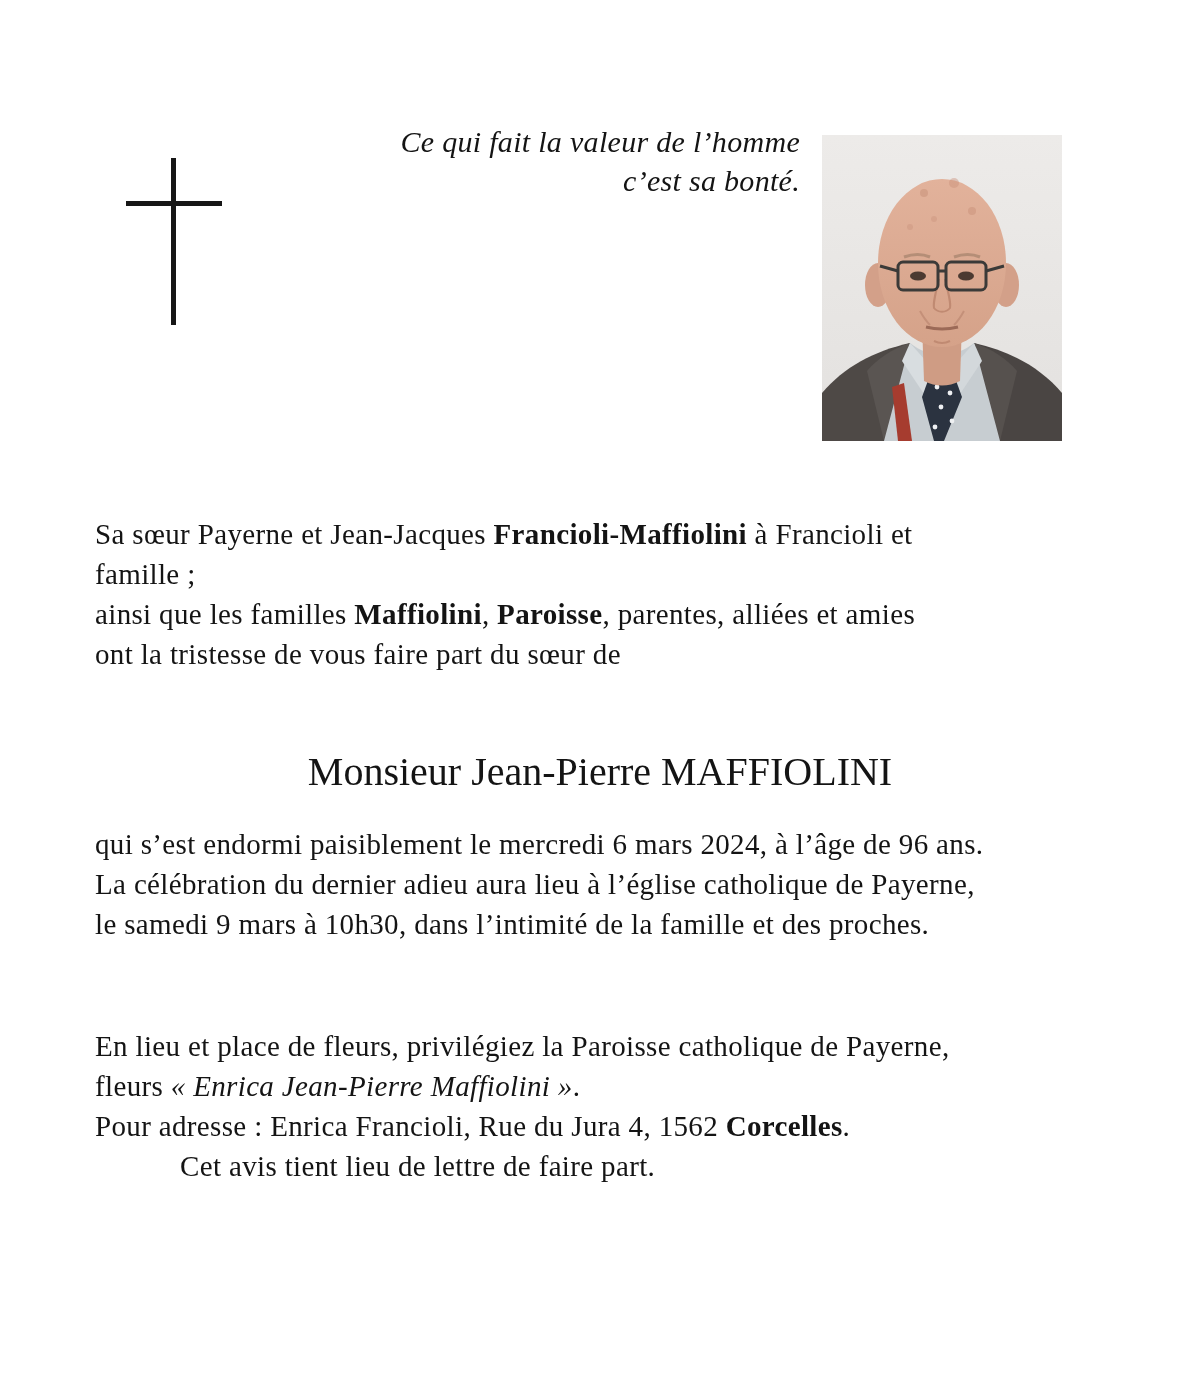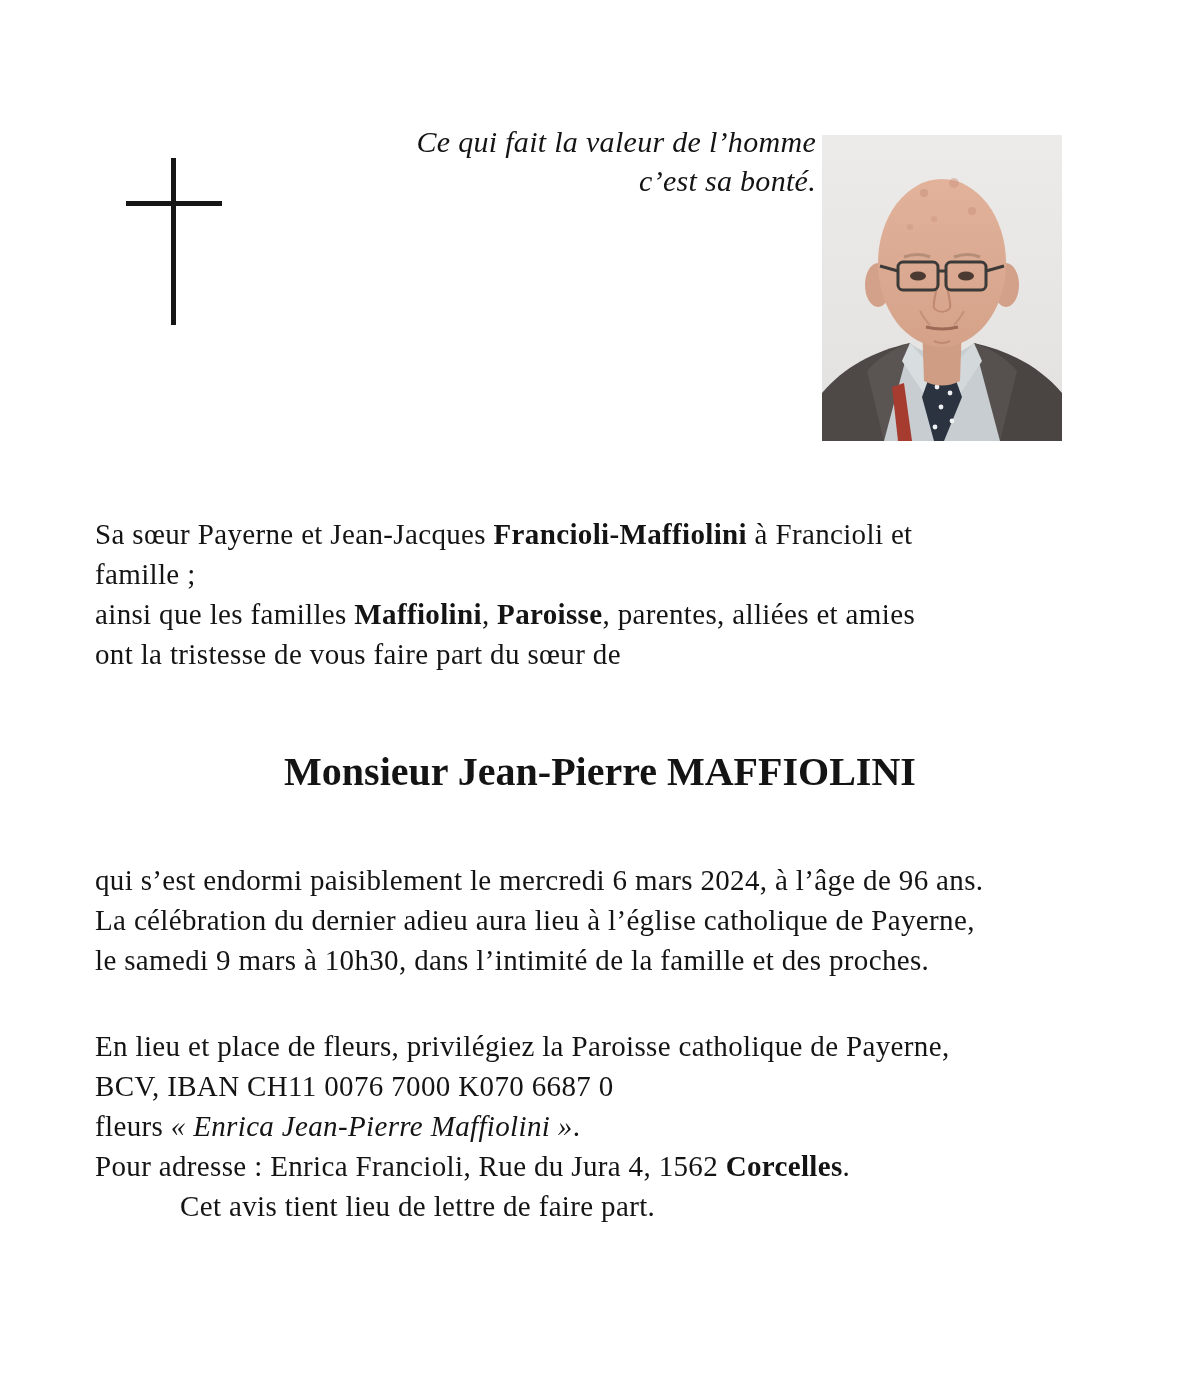--- a/index.html
+++ b/index.html
@@ -10,43 +10,43 @@
     overflow:hidden;
     font-family:"Liberation Serif","DejaVu Serif",serif;
     color:#141414;
   }
   
   .cross{position:absolute;left:126px;top:158px;width:96px;height:167px;}
   .cross .vbar{position:absolute;left:45px;top:0;width:5px;height:167px;background:#161616;}
   .cross .hbar{position:absolute;left:0;top:43px;width:96px;height:5px;background:#161616;}
   
   .quote{
-    position:absolute;top:122px;right:384px;width:520px;
+    position:absolute;top:122px;right:400px;width:520px;
     text-align:right;font-style:italic;
     font-size:30px;line-height:39px;letter-spacing:0.3px;
     white-space:nowrap;
   }
   
   .photo{position:absolute;left:822px;top:135px;width:240px;height:306px;}
   .photo svg{display:block;}
   
   .para{
     position:absolute;left:95px;width:1040px;
     font-size:29px;line-height:40px;letter-spacing:0.35px;
   }
   .para .tl{white-space:nowrap;}
   .p1{top:514px;}
-  .p2{top:860px;}
+  .p2{top:824px;}
   .p3{top:1026px;}
   .p3 .indent{padding-left:85px;}
   b{font-weight:700;}
   i.it{font-style:italic;}
   .deceased-title{
     position:absolute;left:0;top:748px;width:1200px;
-    text-align:center;font-weight:700;
+    text-align:center;font-weight:400;
     font-size:40px;line-height:48px;
     white-space:nowrap;
   }
 </style>
 </head>
 <body>
 
 <div class="page">
 
   <div class="cross">
@@ -136,19 +136,18 @@
   <div class="deceased-title">Monsieur Jean-Pierre MAFFIOLINI</div>
 
   <div class="para p2">
     <div class="tl">qui s’est endormi paisiblement le mercredi 6 mars 2024, à l’âge de 96 ans.</div>
     <div class="tl">La célébration du dernier adieu aura lieu à l’église catholique de Payerne,</div>
     <div class="tl">le samedi 9 mars à 10h30, dans l’intimité de la famille et des proches.</div>
   </div>
 
   <div class="para p3">
     <div class="tl">En lieu et place de fleurs, privilégiez la Paroisse catholique de Payerne,</div>
-    <div class="tl">BCV, IBAN CH11 0076 7000 K070 6687 0</div>
     <div class="tl"><span>fleurs </span><i class="it">« Enrica Jean-Pierre Maffiolini »</i><span>.</span></div>
     <div class="tl"><span>Pour adresse : Enrica Francioli, Rue du Jura 4, 1562 </span><b>Corcelles</b><span>.</span></div>
     <div class="tl indent">Cet avis tient lieu de lettre de faire part.</div>
   </div>
 
 </div>
 
 </body></html>

